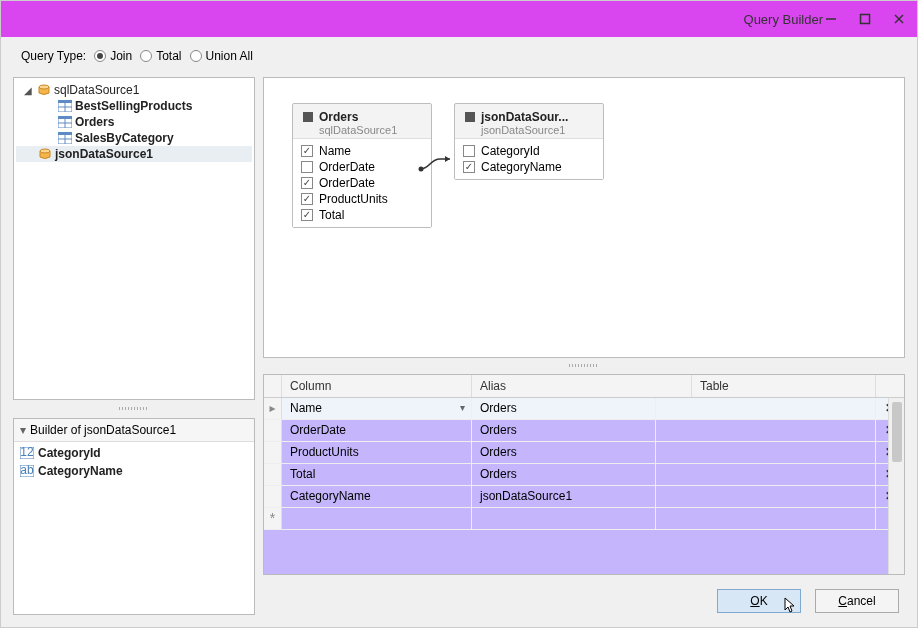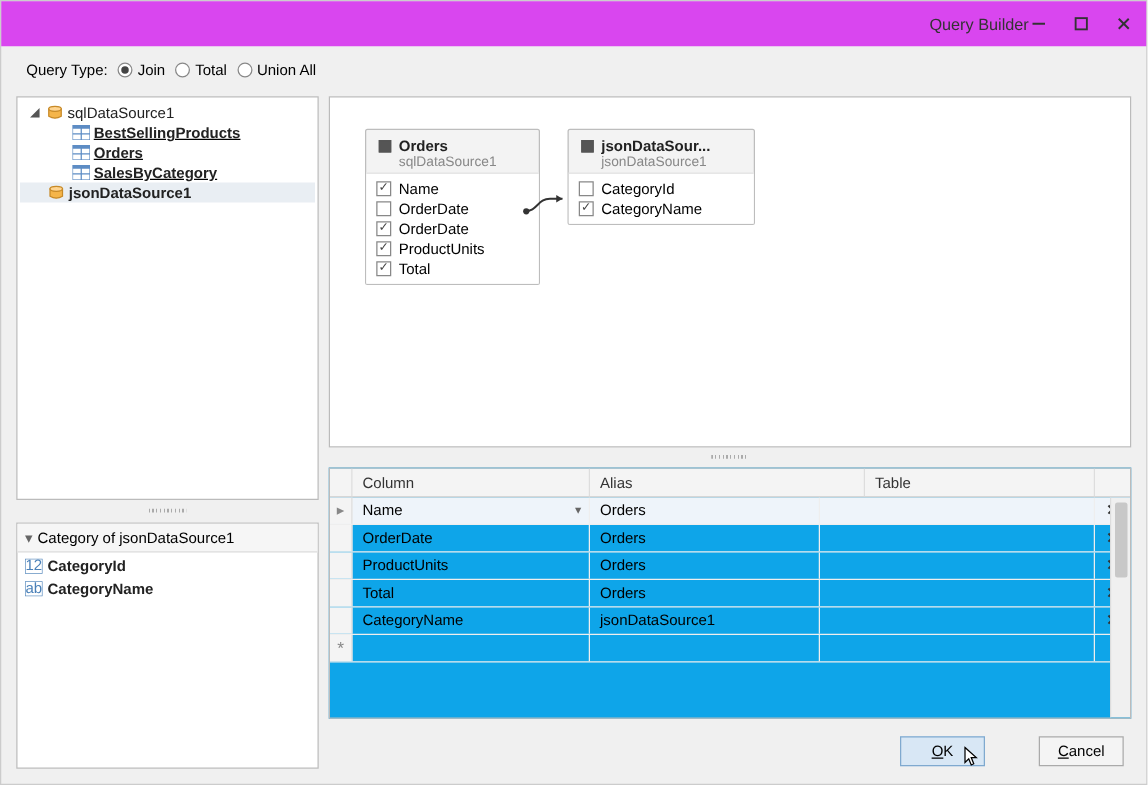--- a/index.html
+++ b/index.html
@@ -12,21 +12,21 @@
 .content { flex: 1; padding: 8px 12px 12px 12px; display: flex; flex-direction: column; gap: 6px; }
 .query-type-row { display: flex; align-items: center; gap: 8px; padding: 4px 0 8px 8px; }
 .radio { display: inline-flex; align-items: center; gap: 4px; cursor: pointer; }
 .radio-dot { width: 12px; height: 12px; border: 1px solid #888; border-radius: 50%; display: inline-flex; align-items: center; justify-content: center; background: #fff; }
 .radio-dot.selected::after { content: ''; width: 6px; height: 6px; border-radius: 50%; background: #444; }
 .main-row { display: flex; gap: 8px; flex: 1; min-height: 0; }
 .left-col { width: 242px; display: flex; flex-direction: column; gap: 6px; }
 .tree-panel { flex: 1.6; border: 1px solid #bbb; background: #fff; padding: 4px 2px; overflow: hidden; }
 .tree-item { display: flex; align-items: center; gap: 3px; padding: 1px 4px; white-space: nowrap; }
 .tree-indent1 { padding-left: 8px; }
-.tree-indent2 { padding-left: 42px; text-decoration: underline; }
+.tree-indent2 { padding-left: 42px; }
 .tree-item.selected { background: #e9eef3; }
 .tree-item.selected .tree-label { font-weight: bold; }
 .expand-tri { width: 10px; color: #555; font-size: 10px; }
 .ds-icon { width: 14px; height: 12px; display: inline-block; }
 .ds-icon svg, .tbl-icon svg, .col-icon svg { display: block; }
 .tbl-icon { width: 14px; height: 12px; display:inline-block; }
 .col-icon { width: 14px; height: 12px; display:inline-block; }
 .tree-label { color: #222; }
 .tree-label.bold { font-weight: bold; }
 .splitter-h { height: 6px; display:flex; align-items:center; justify-content:center; cursor: row-resize; }
@@ -42,42 +42,42 @@
 .box-title { display:flex; align-items:center; gap:6px; font-weight:bold; color:#222; }
 .box-stop { width:10px; height:10px; border:1px solid #555; background:#555; }
 .box-sub { color:#888; font-size:11px; padding-left:16px; }
 .box-fields { background:#fff; border-top:1px solid #dedede; padding:4px 6px; }
 .fld { display:flex; align-items:center; gap:6px; padding:1px 2px; }
 .chk { width:12px; height:12px; border:1px solid #888; background:#fff; display:inline-flex; align-items:center; justify-content:center; font-size:10px; color:#444; line-height:1; }
 .chk.checked::after { content:'✓'; font-size:10px; }
 .connector { position:absolute; }
 .grip-mid { height:8px; display:flex; align-items:center; justify-content:center; }
 .grip-dots { width:30px; height:3px; background: repeating-linear-gradient(90deg,#aaa 0 1px,transparent 1px 3px); }
-.grid { flex:1; border:1px solid #bbb; background:#0ea5e9; display:flex; flex-direction:column; position:relative; }
+.grid { flex:1; border:1px solid #bbb; background:#c4b5fd; display:flex; flex-direction:column; position:relative; }
 .grid-head { display:flex; background:#f4f4f4; border-bottom:1px solid #ccc; }
 .gh { padding:4px 8px; border-right:1px solid #ddd; color:#333; }
 .gh.c0 { width:18px; border-right:1px solid #ddd; }
 .gh.c1 { width:190px; }
 .gh.c2 { width:184px; }
 .gh.c3 { flex:1; }
 .gh.c4 { width:28px; border-right:none; }
 .grid-body { flex:1; overflow:hidden; position:relative; }
 .gr { display:flex; border-bottom:1px solid #eee; height:22px; align-items:stretch; }
 .gr.sel { background:#eef4fa; }
 .gc { padding:3px 8px; border-right:1px solid #eee; display:flex; align-items:center; }
 .gc.c0 { width:18px; justify-content:center; color:#888; background:#f4f4f4; border-right:1px solid #ddd; }
 .gc.c1 { width:190px; position:relative; }
 .gc.c2 { width:184px; }
 .gc.c3 { flex:1; }
 .gc.c4 { width:28px; justify-content:center; cursor:pointer; font-weight:bold; color:#333; border-right:none; }
 .dd-caret { position:absolute; right:6px; top:4px; color:#666; font-size:10px; }
 .vscroll { position:absolute; right:0; top:0; bottom:0; width:16px; background:#f0f0f0; border-left:1px solid #ddd; }
 .vscroll-thumb { position:absolute; right:2px; top:4px; width:10px; height:60px; background:#c8c8c8; border-radius:2px; }
 .button-row { display:flex; justify-content:flex-end; gap:14px; padding: 10px 6px 2px 0; }
-.btn { width:68px; height:24px; border:1px solid #aaa; background:#f4f4f4; display:flex; align-items:center; justify-content:center; cursor:pointer; position:relative;margin-left:29px; }
+.btn { width:84px; height:24px; border:1px solid #aaa; background:#f4f4f4; display:flex; align-items:center; justify-content:center; cursor:pointer; position:relative; }
 .btn.primary { background:#d8e7f5; border-color:#7fa9cf; }
 .btn .uline { text-decoration: underline; }
 .cursor { position:absolute; right:2px; bottom:-6px; font-size:14px; }
 </style>
 </head>
 <body>
 
 <div class="window">
   <div class="titlebar">
     <div class="title">Query Builder</div>
@@ -176,21 +176,21 @@
 
         </div>
 
         <div class="splitter-h">
             <div class="grip-h"></div>
           </div>
 
         <div class="columns-panel">
           <div class="columns-header">
             <span style="color:#666;">▾</span>
-            <span>Category of jsonDataSource1</span>
+            <span>Builder of jsonDataSource1</span>
           </div>
           <div class="col-list">
             <div class="col-row">
               <span class="col-icon">
                   <svg width="14" height="12">
                     <rect x="0" y="0" width="14" height="12" fill="#fff" stroke="#4a80b8"></rect>
                     <text x="7" y="9" font-size="8" text-anchor="middle" fill="#4a80b8" font-family="monospace">12</text>
                   </svg>
                 </span>
               <span class="tree-label bold">CategoryId</span>

